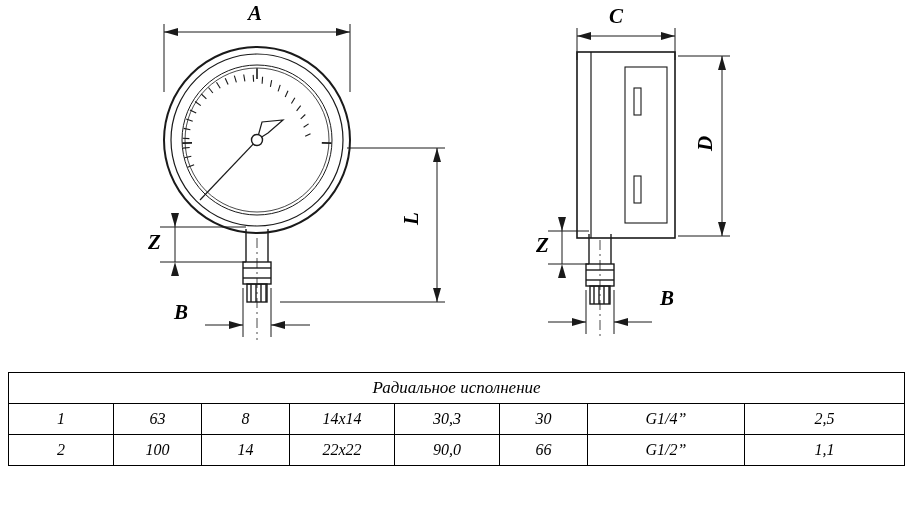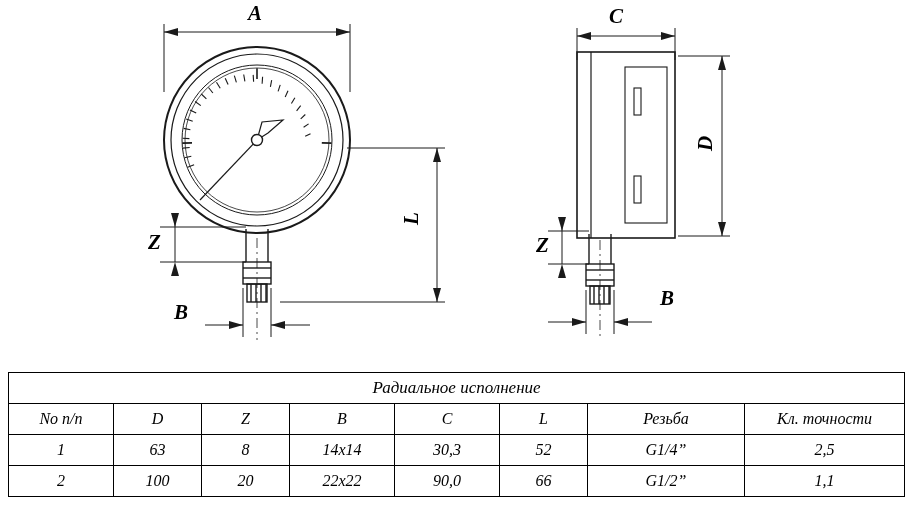--- a/index.html
+++ b/index.html
@@ -265,44 +265,34 @@
         <col style="width:105px">
         <col style="width:105px">
         <col style="width:88px">
         <col style="width:157px">
         <col style="width:160px">
       </colgroup>
       <tbody id="table-body">
         <tr class="titlerow">
           <td colspan="8">Радиальное исполнение</td>
         </tr>
-      <tr class="headrow">
-            <td>No п/п</td>
-            <td>D</td>
-            <td>Z</td>
-            <td>B</td>
-            <td>C</td>
-            <td>L</td>
-            <td>Резьба</td>
-            <td>Кл. точности</td>
-          </tr>
           <tr>
             <td>1</td>
             <td>63</td>
             <td>8</td>
             <td>14x14</td>
             <td>30,3</td>
-            <td>52</td>
+            <td>30</td>
             <td>G1/4”</td>
             <td>2,5</td>
           </tr>
           <tr>
             <td>2</td>
             <td>100</td>
-            <td>20</td>
+            <td>14</td>
             <td>22x22</td>
             <td>90,0</td>
             <td>66</td>
             <td>G1/2”</td>
             <td>1,1</td>
           </tr>
         </tbody>
     </table>
   </div>
 

